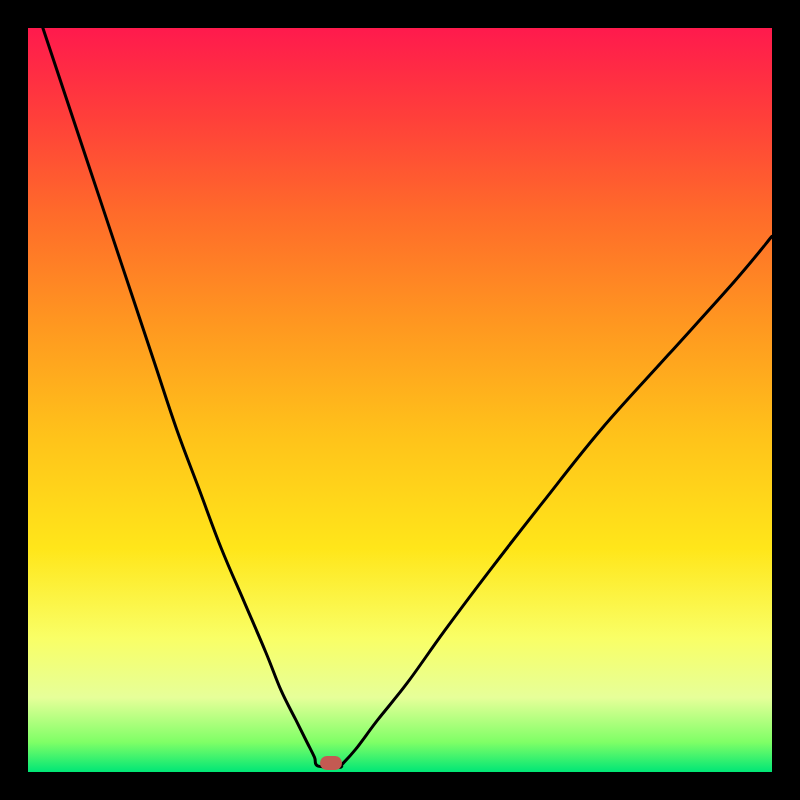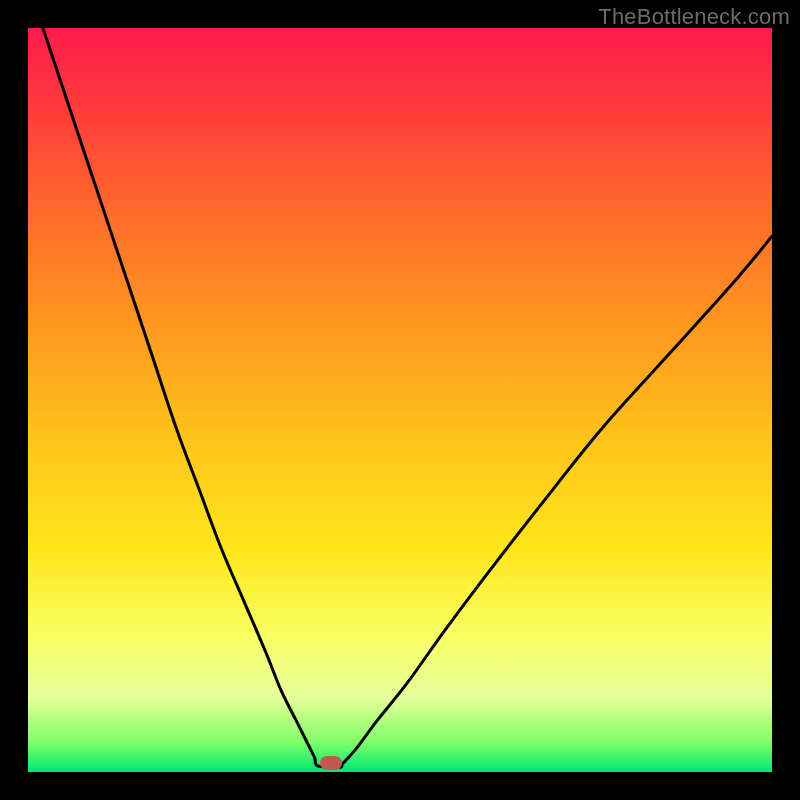--- a/index.html
+++ b/index.html
@@ -74,14 +74,13 @@
   <div class="plot">
 
     <svg class="curve" viewBox="0 0 744 744" preserveAspectRatio="none">
       <path id="curve-path" fill="none" stroke="#000" stroke-width="3" stroke-linecap="round" stroke-linejoin="round" d="M 14.88 0.00 C 18.90 12.05, 29.16 42.85, 37.20 66.96 C 45.24 91.07, 51.48 109.81, 59.52 133.92 C 67.56 158.03, 73.80 176.77, 81.84 200.88 C 89.88 224.99, 96.12 243.73, 104.16 267.84 C 112.20 291.95, 118.44 310.69, 126.48 334.80 C 134.52 358.91, 140.76 378.99, 148.80 401.76 C 156.84 424.53, 163.08 439.85, 171.12 461.28 C 179.16 482.71, 185.40 500.71, 193.44 520.80 C 201.48 540.89, 207.72 554.13, 215.76 572.88 C 223.80 591.63, 231.38 608.89, 238.08 624.96 C 244.78 641.03, 247.60 650.11, 252.96 662.16 C 258.32 674.21, 263.15 682.55, 267.84 691.92 C 272.53 701.29, 275.65 707.54, 279.00 714.24 C 282.35 720.94, 284.43 724.83, 286.44 729.12 C 288.45 733.41, 285.47 736.44, 290.16 738.05 C 294.85 739.66, 308.46 738.05, 312.48 738.05 C 316.50 738.05, 309.80 740.99, 312.48 738.05 C 315.16 735.10, 320.66 729.98, 327.36 721.68 C 334.06 713.38, 340.31 703.97, 349.68 691.92 C 359.05 679.87, 367.39 670.79, 379.44 654.72 C 391.49 638.65, 401.91 622.73, 416.64 602.64 C 431.37 582.55, 443.87 565.89, 461.28 543.12 C 478.69 520.35, 493.27 501.60, 513.36 476.16 C 533.45 450.72, 550.11 428.54, 572.88 401.76 C 595.65 374.98, 615.73 354.14, 639.84 327.36 C 663.95 300.58, 688.05 274.39, 706.80 252.96 C 725.55 231.53, 737.30 216.36, 744.00 208.32"></path>
     </svg>
 
     <div class="marker" id="marker" style="left: 302.808px; top: 735.072px;"></div>
 
   </div>
 
-  <div class="watermark">TheBottleneck.com</div>
 </div>
 
 </body></html>

